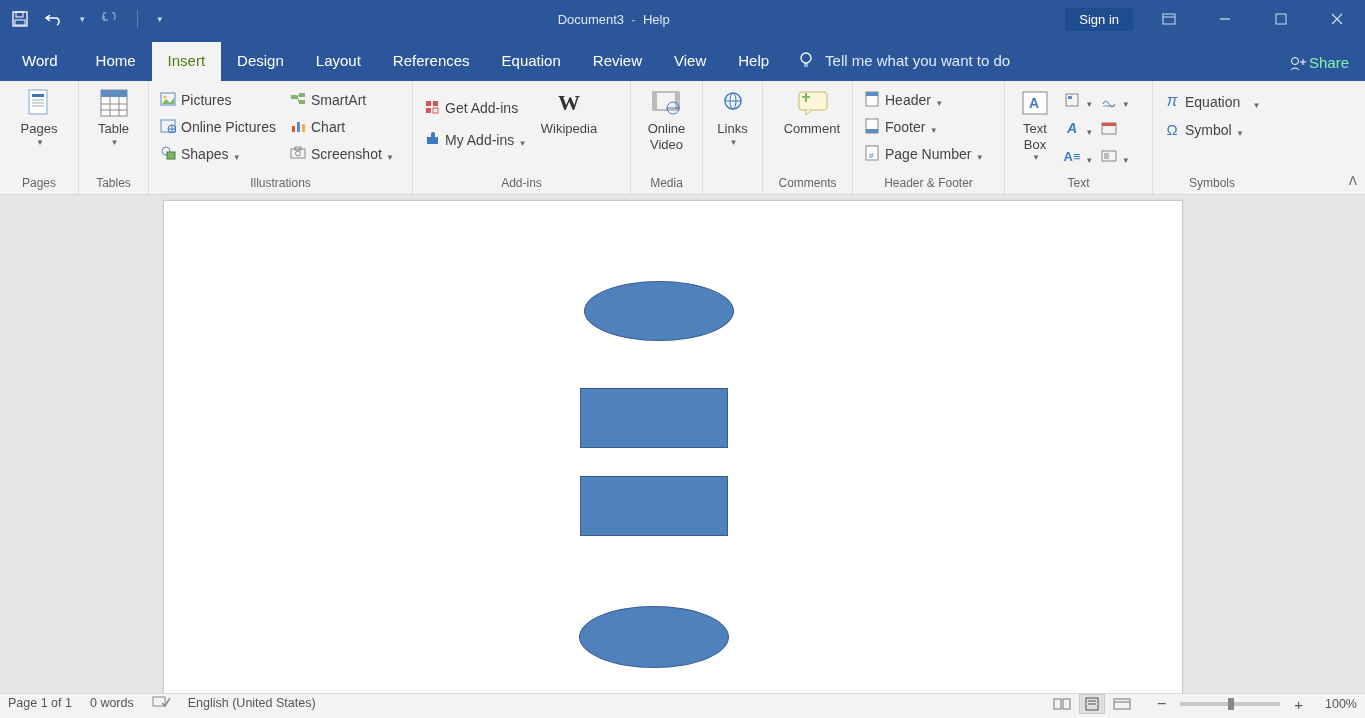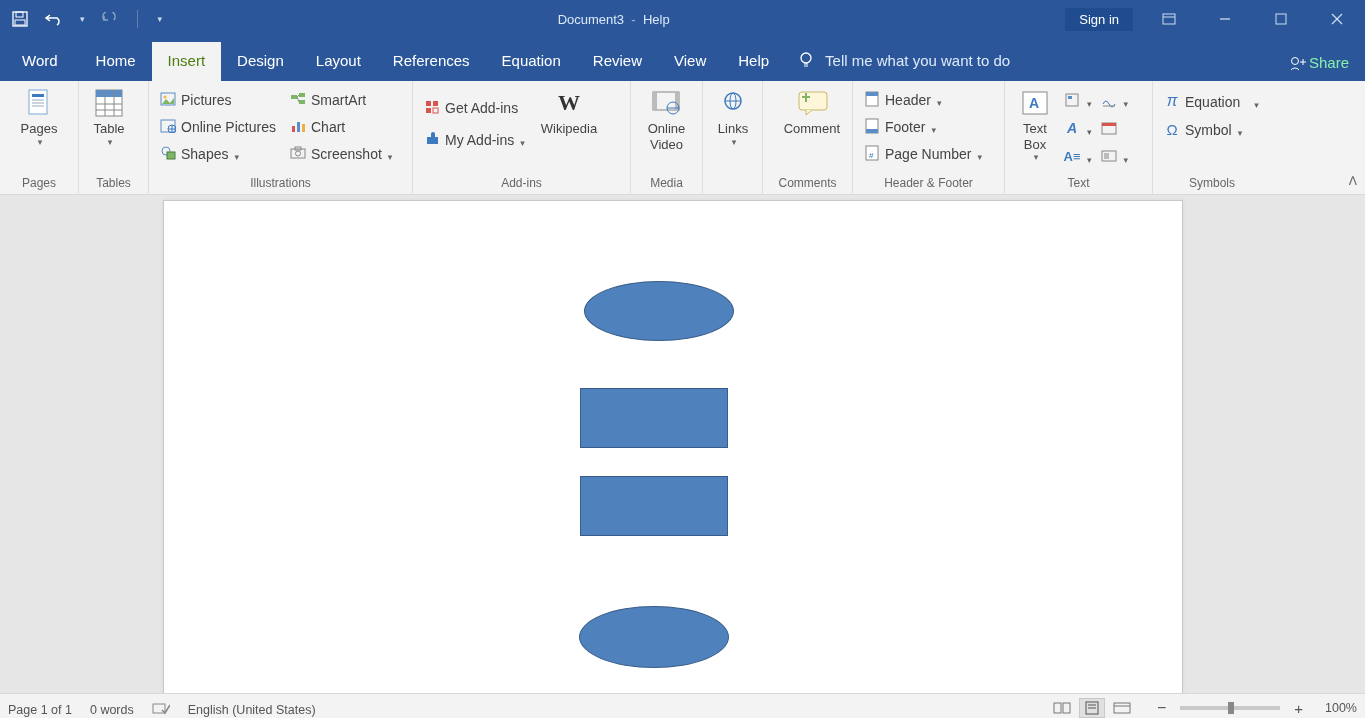--- a/index.html
+++ b/index.html
@@ -37,21 +37,21 @@
 .caret { font-size: 9px; color: #666; margin-left: 2px; }
 .collapse { position: absolute; right: 8px; bottom: 6px; font-size: 12px; color: #666; cursor: pointer; }
 
 
 .docarea { position: absolute; top: 195px; left: 0; right: 0; bottom: 25px; background: #e6e6e6; overflow: hidden; }
 .page { position: absolute; left: 163px; top: 5px; width: 1020px; height: 1300px; background: #fff; border: 1px solid #c8c8c8; box-shadow: 0 0 4px rgba(0,0,0,0.05); }
 .shape-ellipse { position: absolute; border: 1px solid #385d8a; background: #4f81bd; border-radius: 50%; }
 .shape-rect { position: absolute; border: 1.5px solid #385d8a; background: #4f81bd; }
 
 
-.statusbar { position: absolute; left: 0; right: 0; bottom: 0; height: 25px; background: #f3f3f3; border-top: 1px solid #d9d9d9; display: flex; align-items: flex-end; font-size: 12.5px; color: #555; padding: 0 8px; }
+.statusbar { position: absolute; left: 0; right: 0; bottom: 0; height: 25px; background: #f3f3f3; border-top: 1px solid #d9d9d9; display: flex; align-items: flex-start; font-size: 12.5px; color: #555; padding: 0 8px; }
 .status-left { display: flex; gap: 18px; align-items: center; }
 .status-right { margin-left: auto; display: flex; align-items: center; gap: 4px; }
 .viewbtn { width: 26px; height: 20px; display: flex; align-items: center; justify-content: center; border: 1px solid transparent; }
 .viewbtn.active { background: #e0e0e0; border-color: #c9c9c9; }
 .zoom-track { width: 100px; height: 4px; background: #c9c9c9; position: relative; margin: 0 6px; }
 .zoom-thumb { position: absolute; left: 48px; top: -4px; width: 6px; height: 12px; background: #888; }
 </style>
 </head>
 <body>
 
@@ -154,21 +154,21 @@
             </svg>
           </div>
         <span>Pages</span>
           <span class="caret">▾</span>
       </div>
     </div>
     <div class="group-label">Pages</div>
   </div>
 
   <div class="group" style="width:70px">
-    <div class="group-body" style="">
+    <div class="group-body" style="justify-content:center">
       <div class="bigbtn">
         <div class="ic">
             <svg width="30" height="30">
               <rect x="2" y="2" width="26" height="26" fill="#fff" stroke="#888"></rect>
               <rect x="2" y="2" width="26" height="7" fill="#5b8ec6"></rect>
               <line x1="2" y1="16" x2="28" y2="16" stroke="#888"></line>
               <line x1="2" y1="22" x2="28" y2="22" stroke="#888"></line>
               <line x1="11" y1="2" x2="11" y2="28" stroke="#888"></line>
               <line x1="20" y1="2" x2="20" y2="28" stroke="#888"></line>
             </svg>
@@ -299,21 +299,21 @@
             </svg>
           </div>
         <span style="white-space:pre">Online
 Video</span>
       </div>
     </div>
     <div class="group-label">Media</div>
   </div>
 
   <div class="group" style="width:60px">
-    <div class="group-body" style="justify-content:flex-start">
+    <div class="group-body" style="justify-content:center">
       <div class="bigbtn">
         <div class="ic">
             <svg width="26" height="24">
               <circle cx="13" cy="10" r="8" fill="none" stroke="#3e7ac0" stroke-width="1.5"></circle>
               <ellipse cx="13" cy="10" rx="3" ry="8" fill="none" stroke="#3e7ac0"></ellipse>
               <line x1="5" y1="10" x2="21" y2="10" stroke="#3e7ac0"></line>
             </svg>
           </div>
         <span>Links</span>
           <span class="caret">▾</span>

